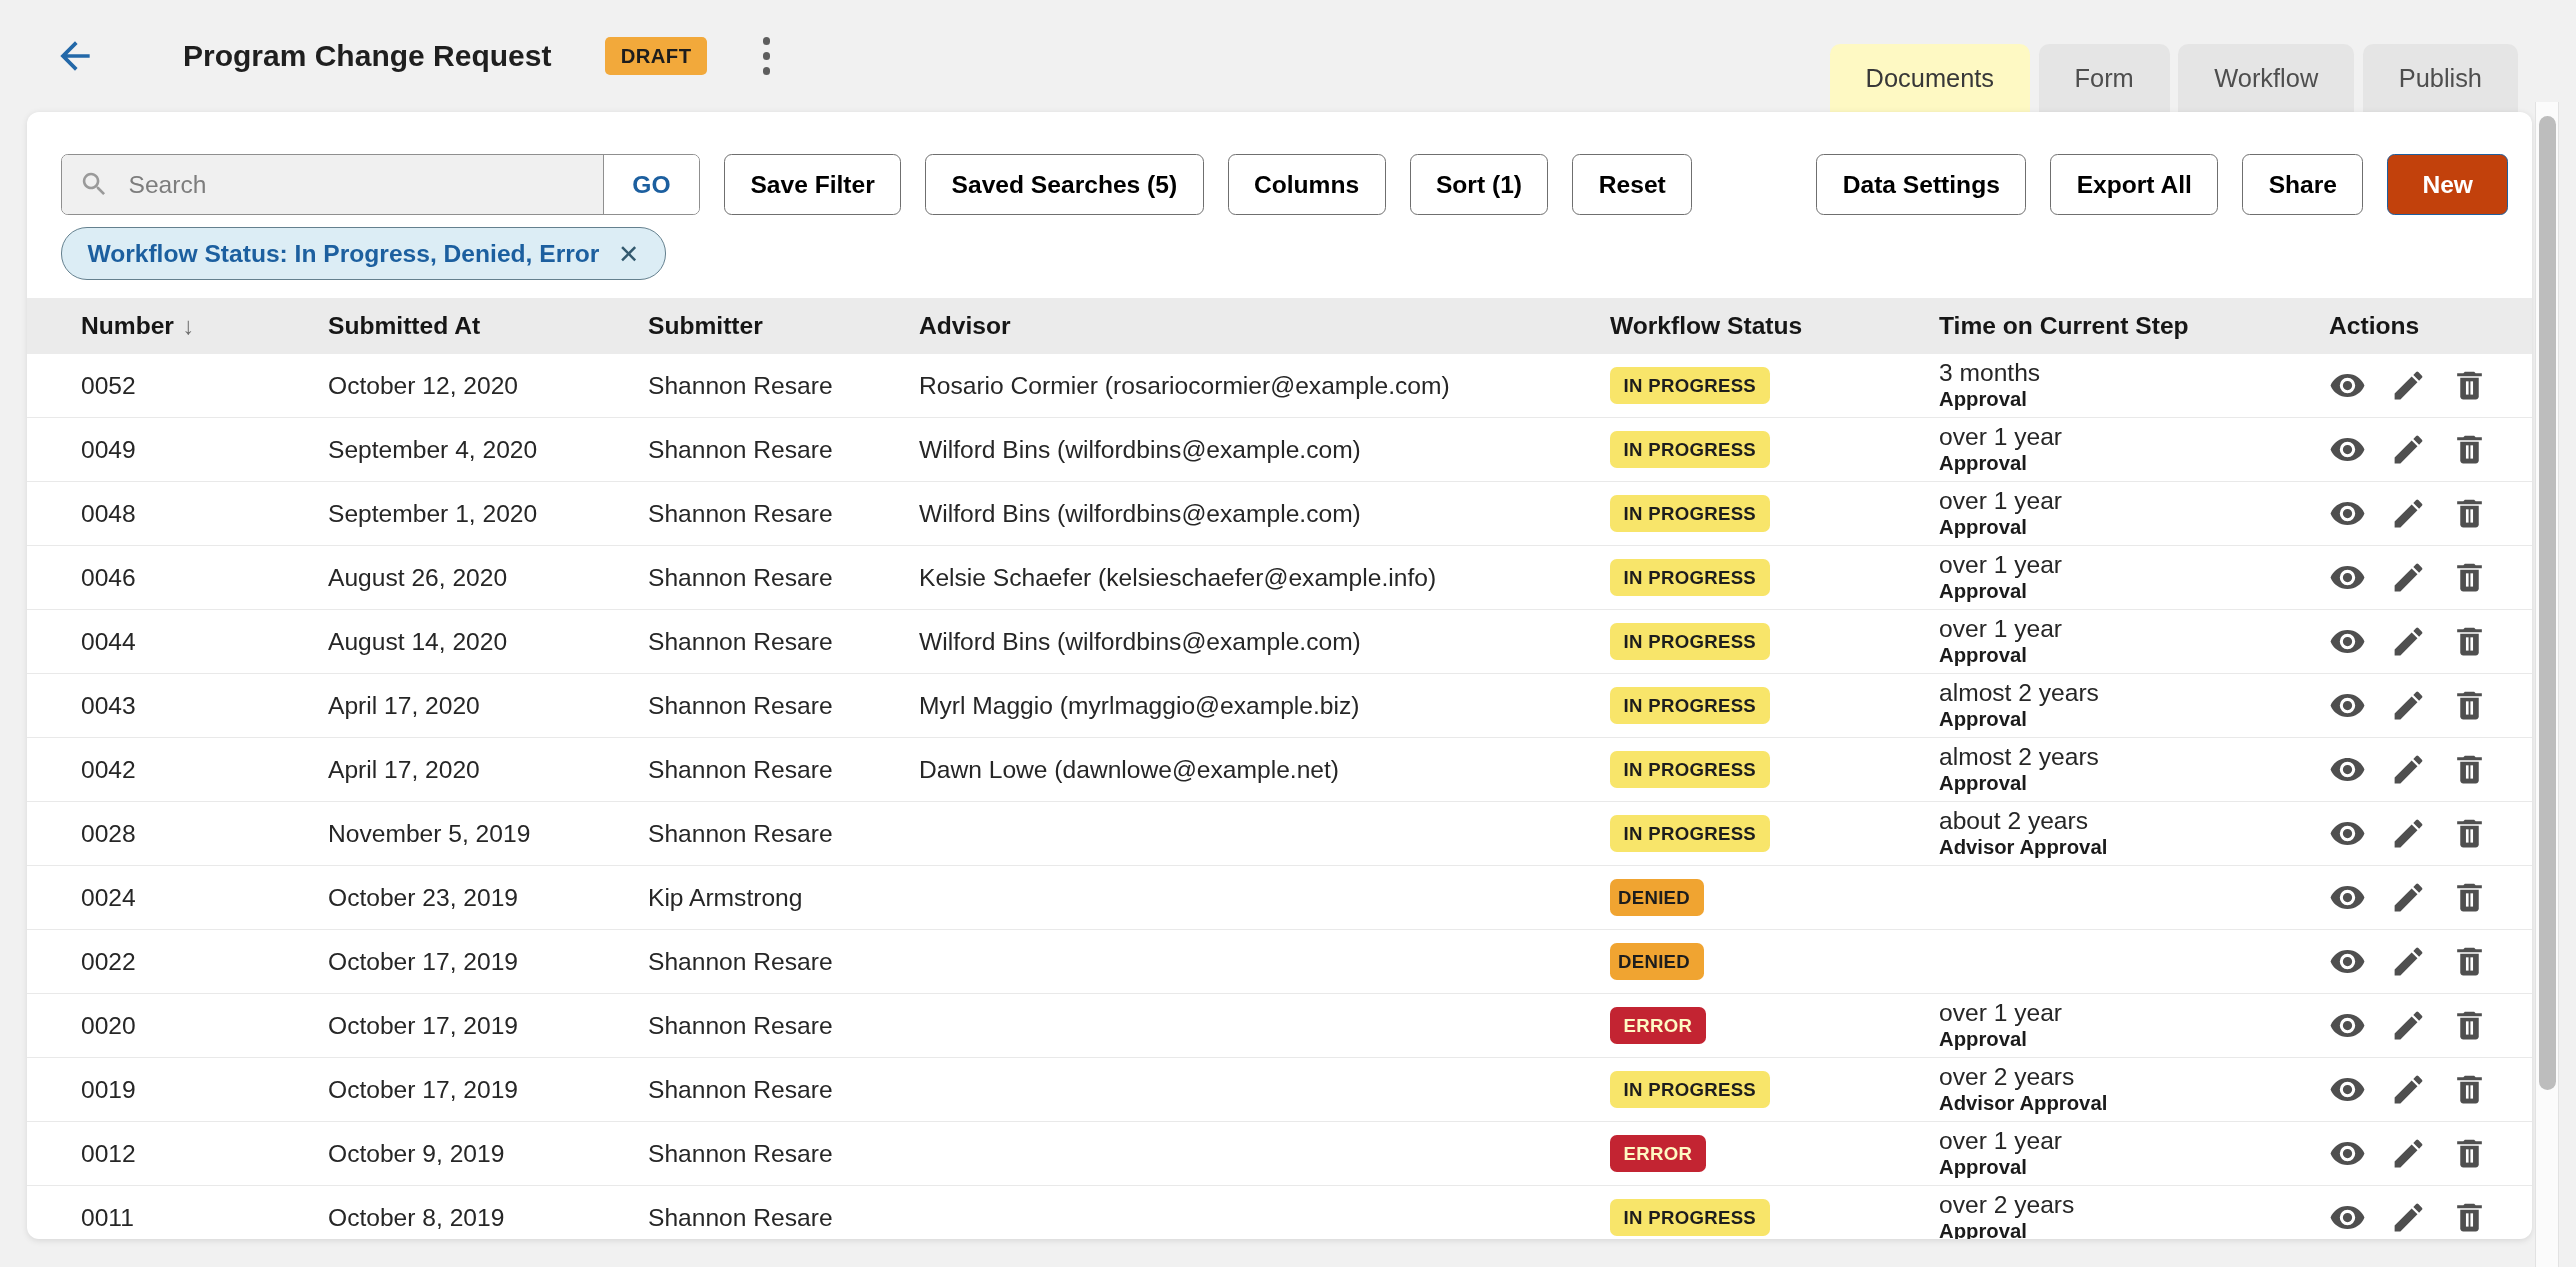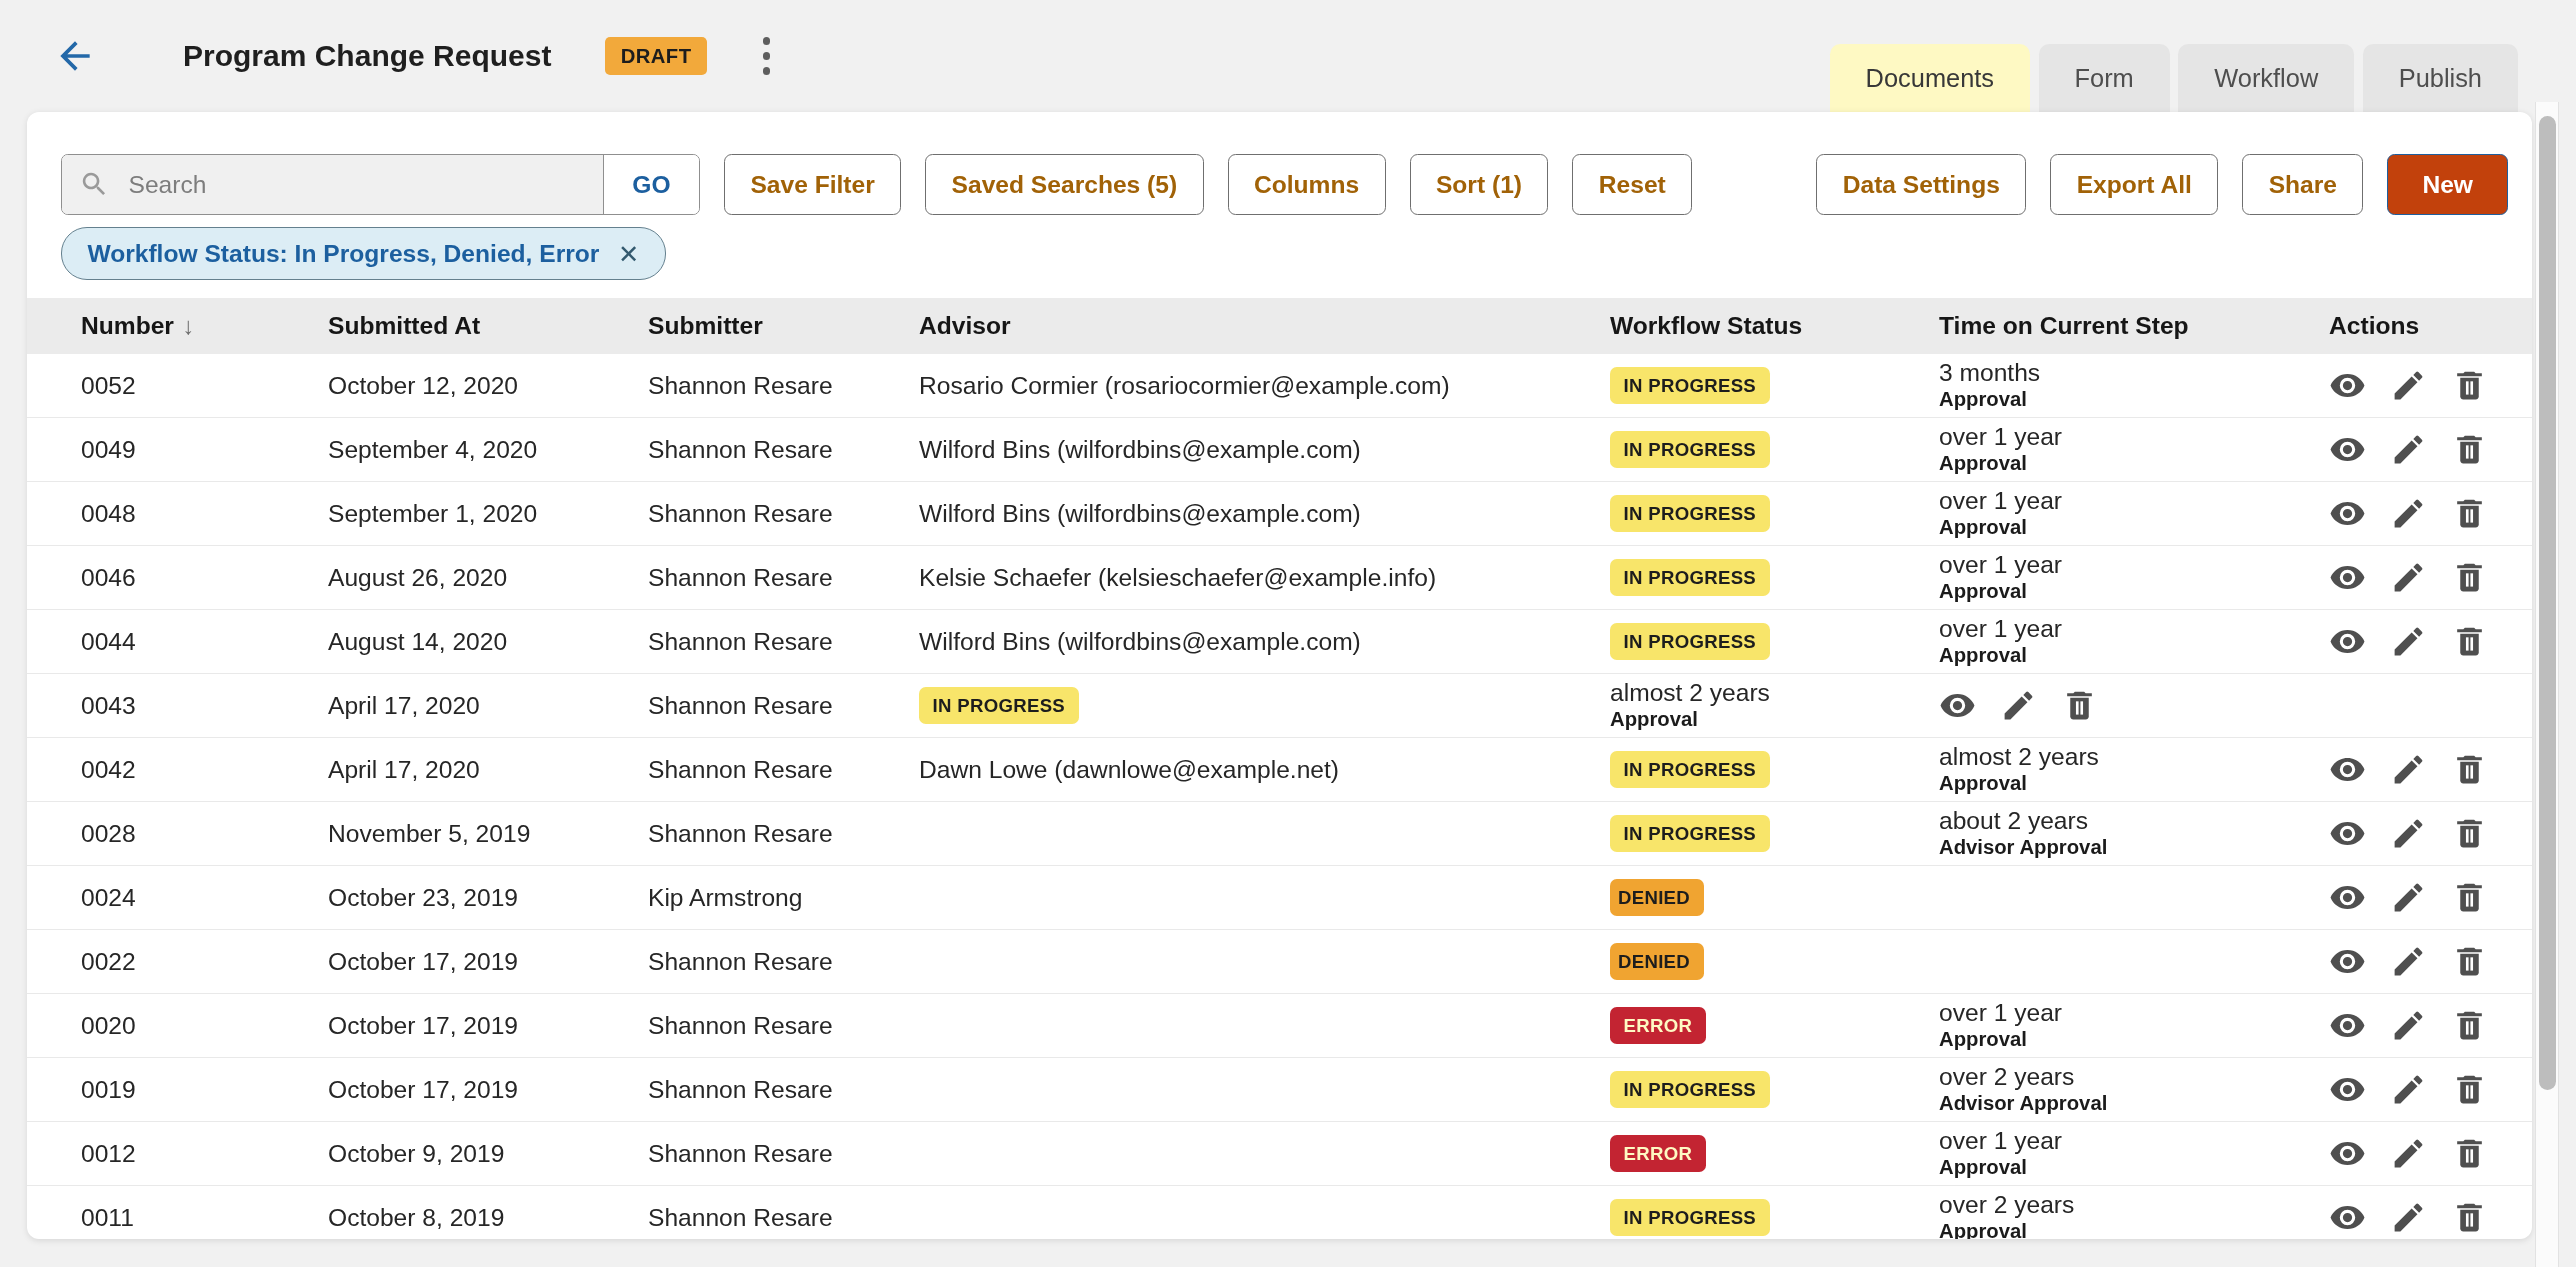--- a/index.html
+++ b/index.html
@@ -77,21 +77,21 @@
     font-family: inherit;
   }
   .searchbox input::placeholder { color: #7d7d7d; opacity: 1; }
   .go-btn {
     width: 96px; background: #ffffff; border: none; border-left: 1.7px solid #8f8f8f;
     color: #1c5f9f; font-size: 24.6px; font-weight: bold; cursor: pointer;
     font-family: inherit;
   }
   .tb-btn {
     height: 61px; border: 1.7px solid #6f6f6f; border-radius: 7.6px; background: #fff;
-    color: #a16207; font-size: 24.6px; font-weight: bold;
+    color: #000000; font-size: 24.6px; font-weight: bold;
     padding: 0 25.4px; margin-left: 24px; cursor: pointer; white-space: nowrap;
     font-family: inherit;
   }
   .toolbar .spacer { flex: 1 1 auto; }
   .tb-btn.primary {
     background: #c2410c; border-color: #1e5f9e; color: #ffffff;
     padding: 6px 34px;
   }
 
   
@@ -375,20 +375,21 @@
           <rect x="12.6" y="9.3" width="1.7" height="8.6" fill="#ffffff"></rect>
         </svg>
       </div>
     </div>
   </div>
 
   <div class="trow grid-cols">
     <div class="cell">0043</div>
     <div class="cell">April 17, 2020</div>
     <div class="cell">Shannon Resare</div>
+    <div class="cell">Myrl Maggio (myrlmaggio@example.biz)</div>
     <div class="cell">
       <span class="badge progress">IN PROGRESS</span>
     </div>
     <div class="cell cell-time">
       <div class="time">almost 2 years</div>
       <div class="step">Approval</div>
     </div>
     <div class="actions">
       <div class="icon-btn">
         <svg viewBox="0 0 24 24" width="37" height="37">

